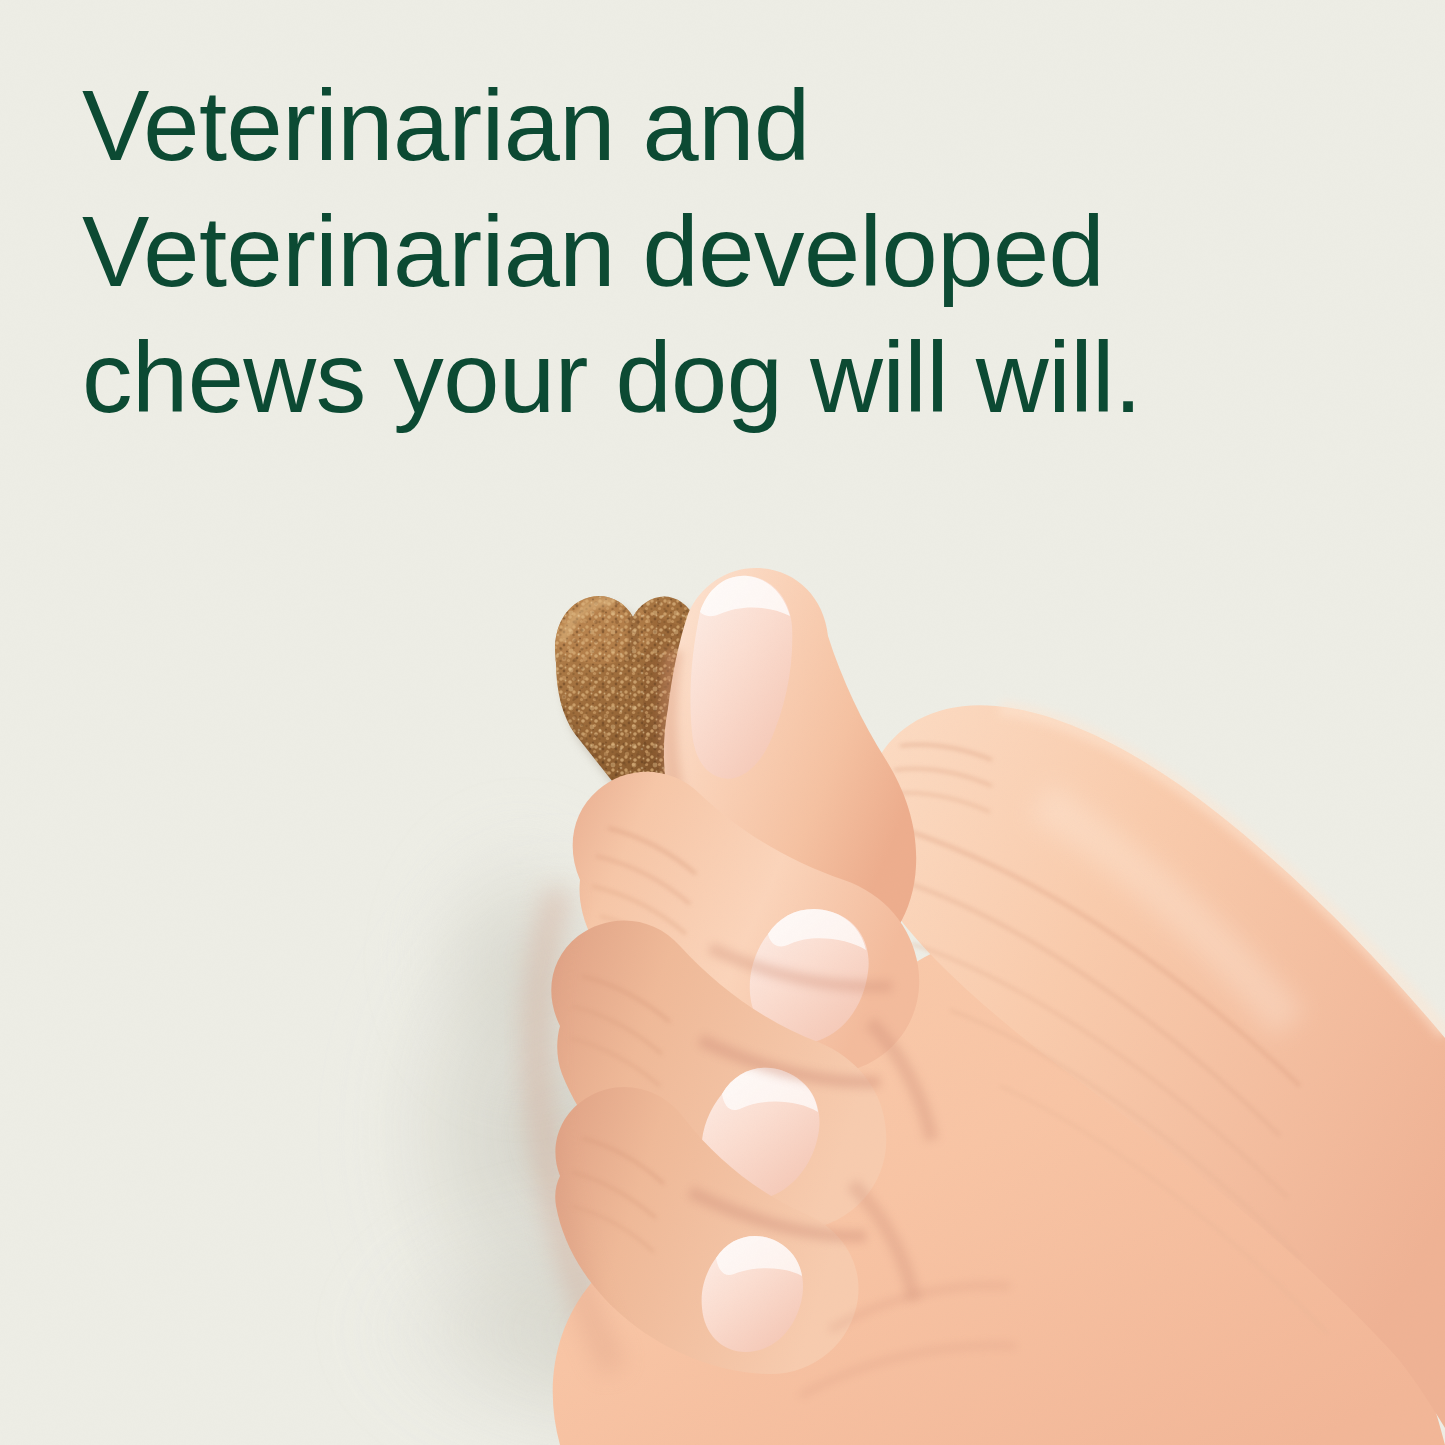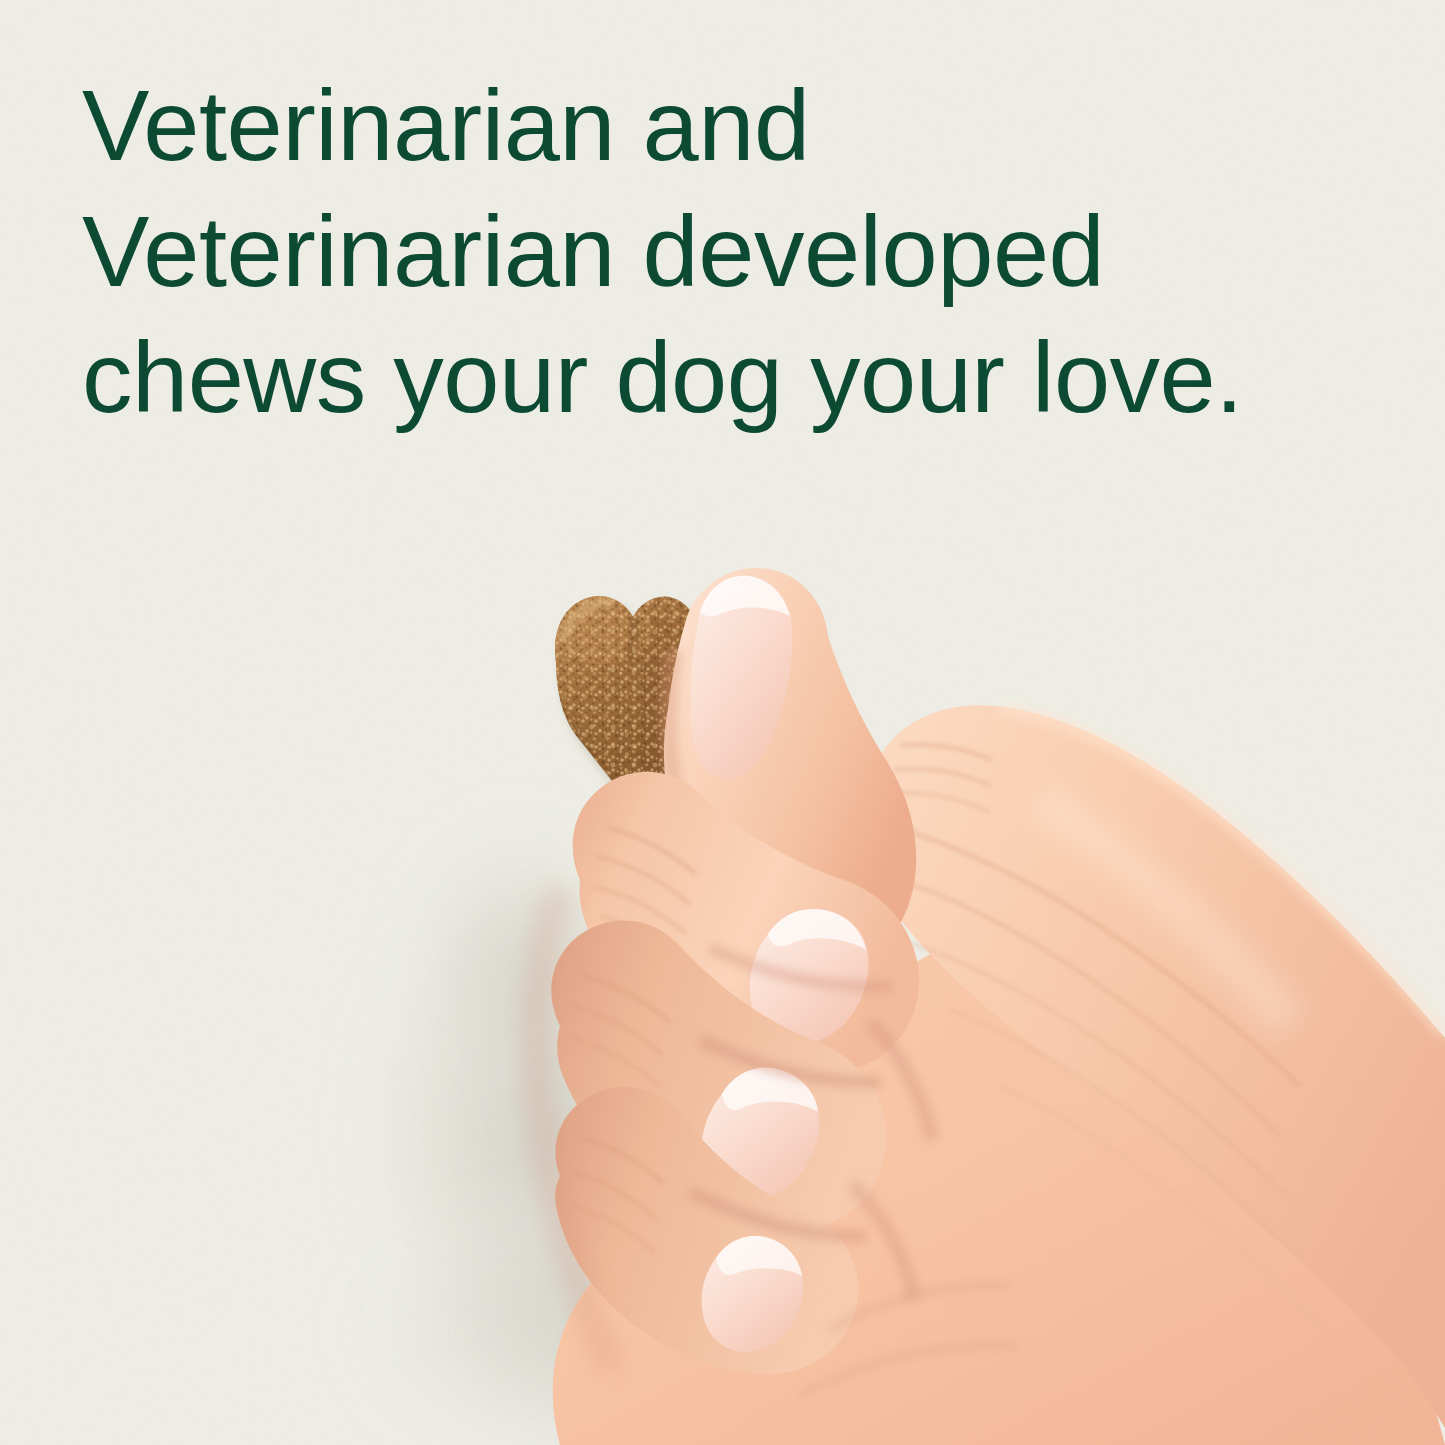--- a/index.html
+++ b/index.html
@@ -61,21 +61,21 @@
   }
 </style>
 </head>
 <body>
 
 <div id="stage" style="background: rgb(237, 237, 229);">
 
   <div class="headline" style="color: rgb(12, 74, 51);">
     <span class="hl-line">Veterinarian and</span>
     <span class="hl-line">Veterinarian developed</span>
-    <span class="hl-line">chews your dog your love.</span>
+    <span class="hl-line">chews your dog will will.</span>
   </div>
 
   <div id="photo">
     <svg viewBox="0 0 1445 1445" xmlns="http://www.w3.org/2000/svg">
       <defs>
 
         <radialGradient id="gShadow" cx="50%" cy="50%" r="50%">
           <stop offset="0%" stop-color="#c9c8bd" stop-opacity="0.85"></stop>
           <stop offset="55%" stop-color="#d6d5cb" stop-opacity="0.55"></stop>
           <stop offset="100%" stop-color="#edede5" stop-opacity="0"></stop>

